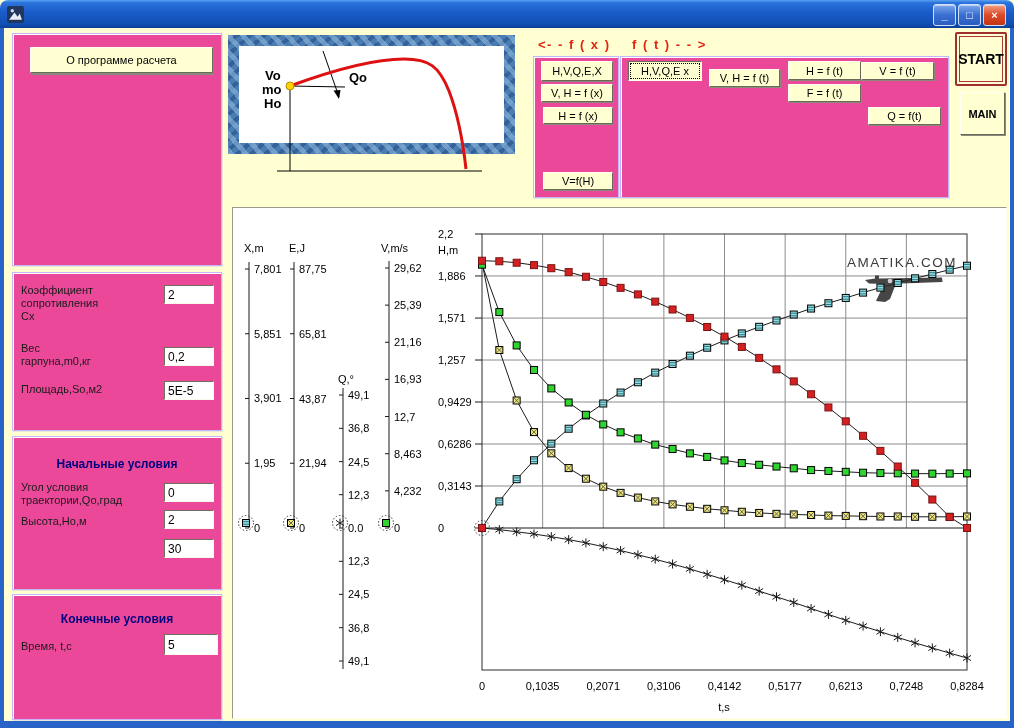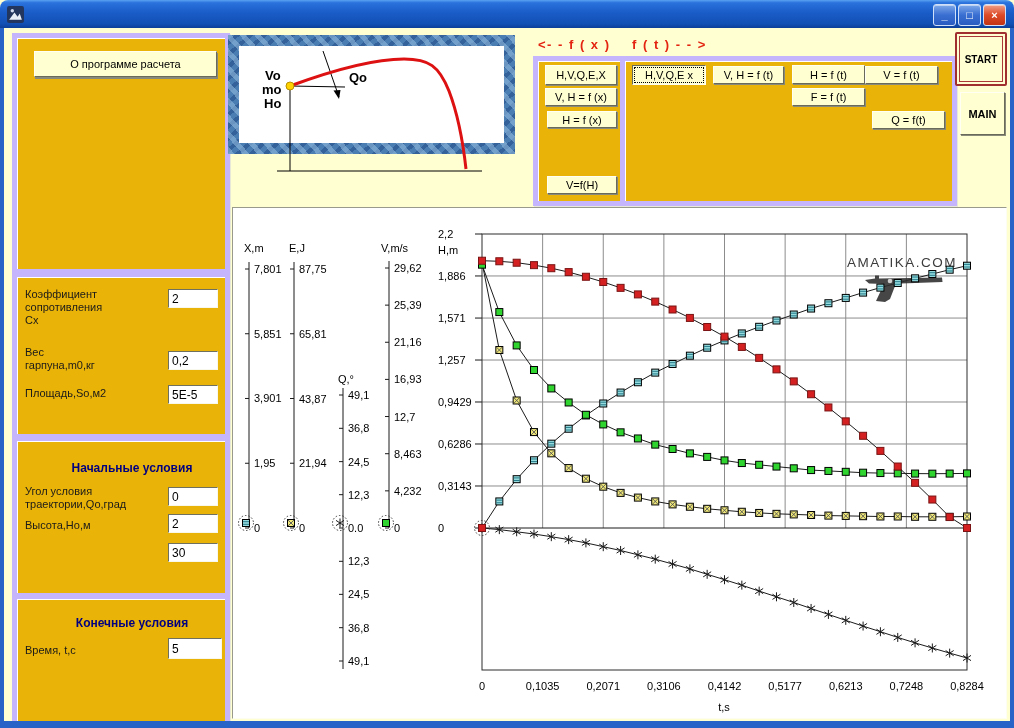--- a/index.html
+++ b/index.html
@@ -14,35 +14,35 @@
     text-shadow:1px 1px 1px #123a78;letter-spacing:.2px;}
   .appicon{width:17px;height:17px;margin-left:7px;flex:0 0 auto;}
   .winbtns{position:absolute;right:8px;top:4px;display:flex;gap:2px;}
   .wbtn{width:21px;height:20px;border-radius:3px;color:#fff;font-size:11px;font-weight:bold;
     display:flex;align-items:center;justify-content:center;border:1px solid #cfe0f8;
     background:linear-gradient(180deg,#7fa9ea 0%,#3a6fd2 50%,#2a5cc0 100%);
     box-shadow:inset 0 1px 0 rgba(255,255,255,.5);}
   .wbtn.close{background:linear-gradient(180deg,#f0a088 0%,#dd4a28 50%,#c23414 100%);}
   .edge{background:#2863c8;z-index:40;}
   
-  .panel{border:5px solid #c4b5fd;box-shadow:1px 1px 0 #ffffff inset,1px 1px 0 #e8e8d8;background:#eab308;}
+  .panel{border:1px solid #c4b5fd;box-shadow:1px 1px 0 #ffffff inset,1px 1px 0 #e8e8d8;background:#ec4899;}
   .btn3d{background:#ffffd2;border:1px solid;border-color:#fffff4 #6a6a5a #6a6a5a #fffff4;
     box-shadow:1px 1px 0 #8a8a7a;font-size:11px;color:#000;display:flex;align-items:center;
     justify-content:center;cursor:default;}
   .btn3d.pressed{border-color:#6a6a5a #fffff4 #fffff4 #6a6a5a;box-shadow:none;
     outline:1px dotted #000;outline-offset:-3px;}
   .lbl{font-size:11px;color:#1a1a1a;line-height:13px;}
   .ml{white-space:pre-line;}
-  .grouptitle{font-size:12px;font-weight:bold;color:#000080;text-align:center;padding-left:11px;}
+  .grouptitle{font-size:12px;font-weight:bold;color:#000080;text-align:center;}
   .redlbl{color:#e32410;font-weight:bold;font-size:13px;letter-spacing:1.5px;}
   input.field{position:absolute;background:#fff;border:1px solid;border-color:#70705e #f8f8ec #f8f8ec #70705e;
     font-family:"Liberation Sans",sans-serif;font-size:12px;padding:1px 3px;color:#000;}
   .startbtn{background:#ffffd2;border:2px solid #a03030;border-radius:2px;
     box-shadow:inset 0 0 0 2px #ffffd2,inset 0 0 0 3px #aa3a3a;
-    font-weight:bold;font-size:10px;display:flex;align-items:center;justify-content:center;}
+    font-weight:bold;font-size:14px;display:flex;align-items:center;justify-content:center;}
   .mainbtn{font-weight:bold;}
   
   .traj{background:
      repeating-linear-gradient(48deg,rgba(150,190,225,.55) 0 5px,rgba(40,80,140,0) 5px 11px),
      repeating-linear-gradient(-41deg,rgba(30,70,130,.5) 0 4px,rgba(120,170,215,0) 4px 9px),
      #4a7db2;}
   .traj-inner{position:absolute;left:11px;top:11px;right:11px;bottom:11px;background:#fff;}
   
   .chartpanel{background:#fff;border:1px solid;border-color:#9a9a8c #fdfdf2 #fdfdf2 #9a9a8c;}
   svg text{font-family:"Liberation Sans",sans-serif;}
@@ -126,21 +126,21 @@
 <div class="abs panel" style="left:533px;top:56px;width:84px;height:140px;text-align:right;">
   <div class="btn3d" style="position:absolute;left:7px;top:4px;width:70px;height:18px;">H,V,Q,E,X</div>
   <div class="btn3d" style="position:absolute;left:7px;top:27px;width:70px;height:16px;">V, H = f (x)</div>
   <div class="btn3d" style="position:absolute;left:9px;top:50px;width:68px;height:15px;">H = f (x)</div>
   <div class="btn3d" style="position:absolute;left:9px;top:115px;width:68px;height:16px;">V=f(H)</div>
 </div>
 
 <div class="abs redlbl" style="left:632px;top:37px;">f ( t ) - - &gt;</div>
 <div class="abs panel" style="left:620px;top:56px;width:327px;height:140px;">
   <div class="btn3d pressed" style="position:absolute;left:7px;top:4px;width:72px;height:18px;">H,V,Q,E x</div>
-  <div class="btn3d" style="position:absolute;left:88px;top:5px;width:69px;height:16px;">V, H = f (t)</div>
+  <div class="btn3d" style="position:absolute;left:88px;top:12px;width:69px;height:16px;">V, H = f (t)</div>
   <div class="btn3d" style="position:absolute;left:167px;top:4px;width:71px;height:17px;">H = f (t)</div>
   <div class="btn3d" style="position:absolute;left:240px;top:5px;width:71px;height:16px;">V = f (t)</div>
   <div class="btn3d" style="position:absolute;left:167px;top:27px;width:71px;height:16px;">F = f (t)</div>
   <div class="btn3d" style="position:absolute;left:247px;top:50px;width:71px;height:16px;">Q = f(t)</div>
 </div>
 
 <div class="abs startbtn" style="left:955px;top:32px;width:48px;height:50px;">START</div>
 <div class="abs btn3d mainbtn" style="left:960px;top:92px;width:43px;height:41px;">MAIN</div>
 
 <div class="abs chartpanel" style="left:232px;top:207px;width:773px;height:510px;">

